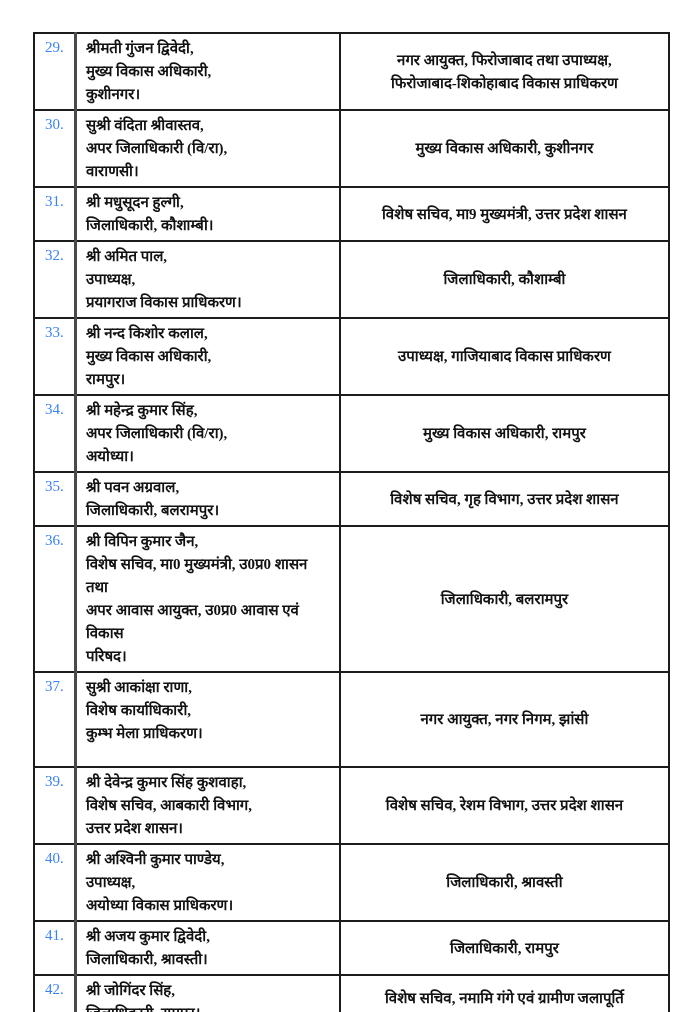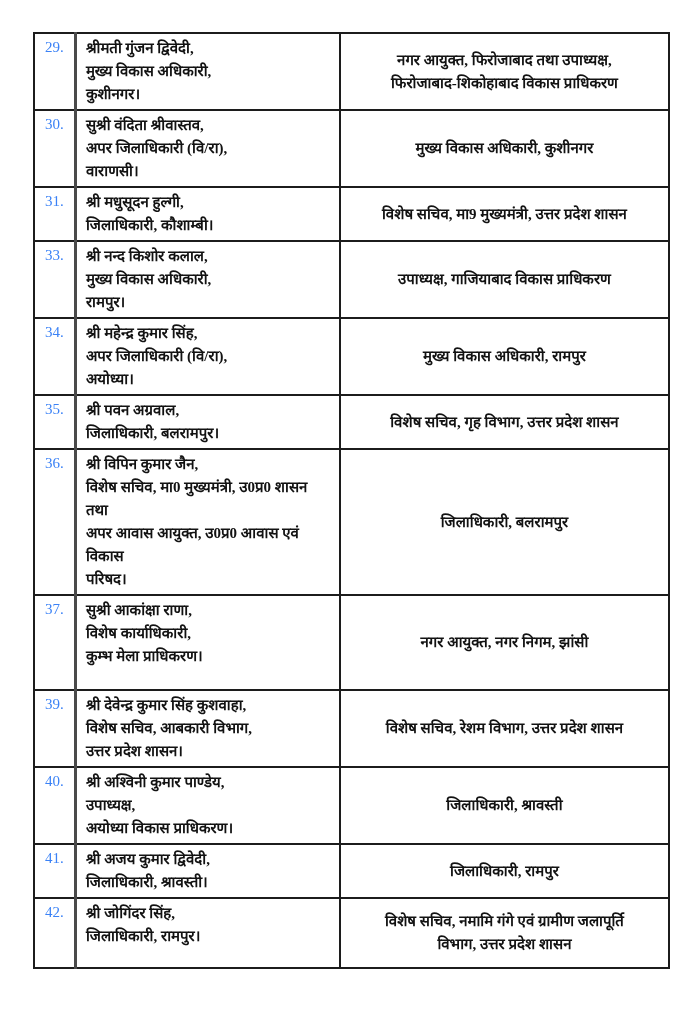--- a/index.html
+++ b/index.html
@@ -75,20 +75,27 @@
 अपर जिलाधिकारी (वि/रा),
 वाराणसी।</td>
     <td class="posting">मुख्य विकास अधिकारी, कुशीनगर</td>
   </tr>
         <tr style="height: 46px;">
     <td class="sn">31.</td>
     <td class="current">श्री मधुसूदन हुल्गी,
 जिलाधिकारी, कौशाम्बी।</td>
     <td class="posting">विशेष सचिव, मा9 मुख्यमंत्री, उत्तर प्रदेश शासन</td>
   </tr>
+        <tr style="height: 76px;">
+    <td class="sn">32.</td>
+    <td class="current">श्री अमित पाल,
+उपाध्यक्ष,
+प्रयागराज विकास प्राधिकरण।</td>
+    <td class="posting">जिलाधिकारी, कौशाम्बी</td>
+  </tr>
         <tr style="height: 67px;">
     <td class="sn">33.</td>
     <td class="current">श्री नन्द किशोर कलाल,
 मुख्य विकास अधिकारी,
 रामपुर।</td>
     <td class="posting">उपाध्यक्ष, गाजियाबाद विकास प्राधिकरण</td>
   </tr>
         <tr style="height: 73px;">
     <td class="sn">34.</td>
     <td class="current">श्री महेन्द्र कुमार सिंह,

